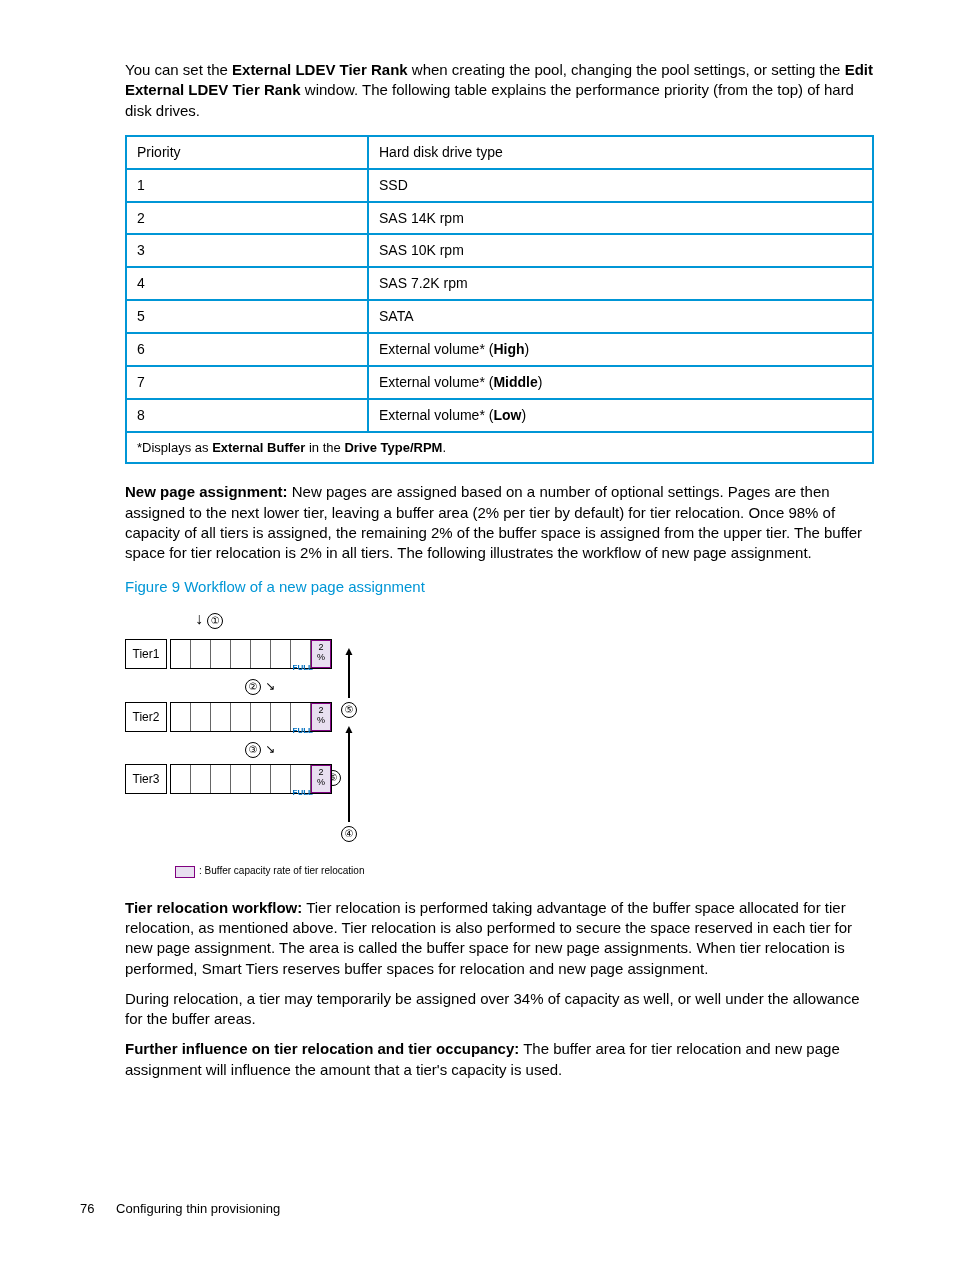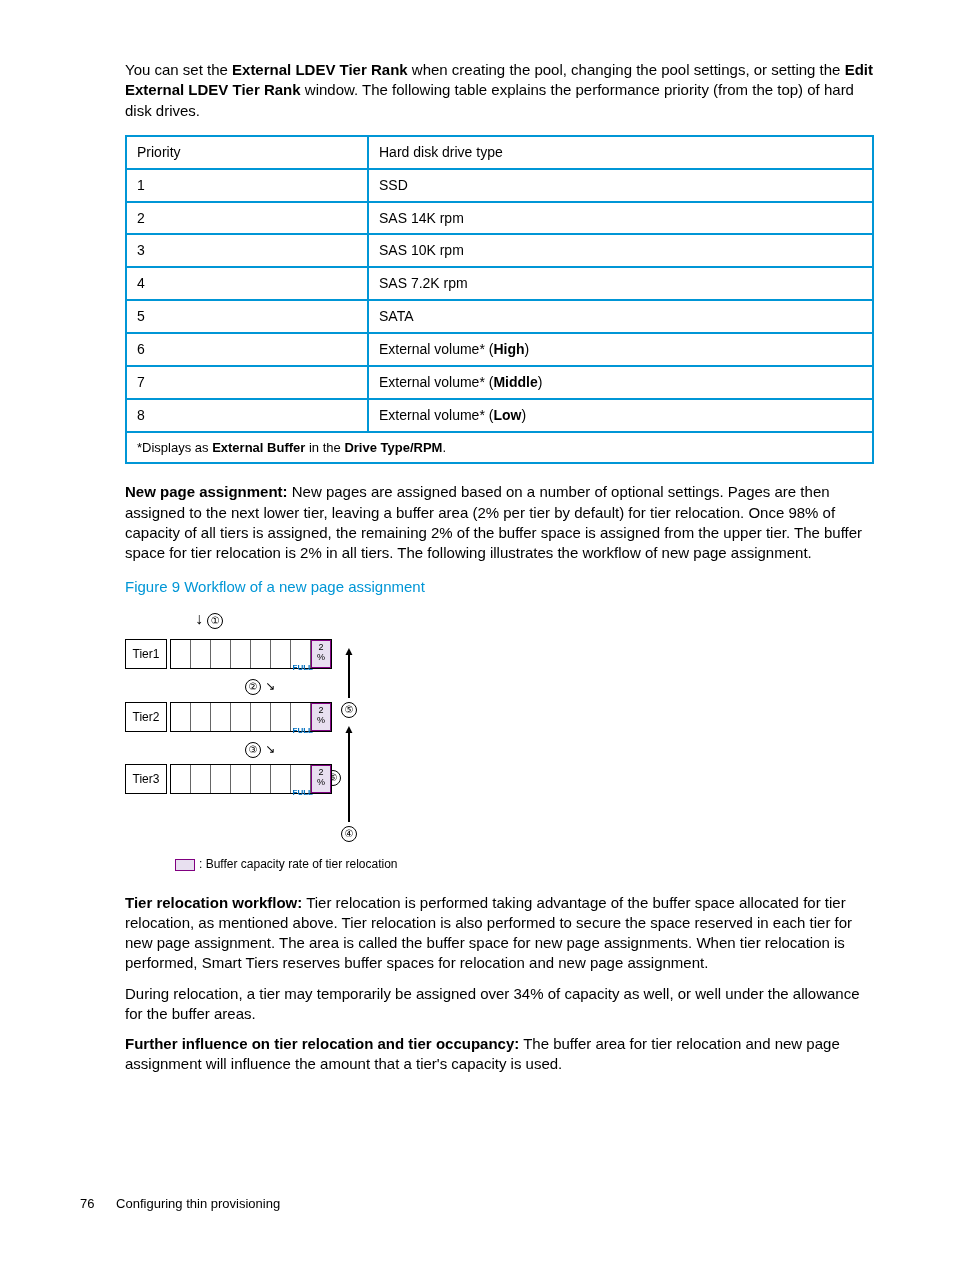--- a/index.html
+++ b/index.html
@@ -76,21 +76,21 @@
   .full {
     position:absolute;
     right:18px;
     bottom:-6px;
     font-size:8px;
     font-weight:bold;
     color:#0070c0;
     margin-top:48px;
   }
   .circled { display:inline-block; border:1px solid #000; border-radius:50%; width:14px; height:14px; line-height:14px; text-align:center; font-size:10px; }
-  .legend { font-size:12px; margin-left:50px; }
+  .legend { font-size:10px; margin-top:8px; margin-left:50px; }
   .legend .swatch { display:inline-block; width:18px; height:10px; border:1px solid #800080; background:#e8e0f0; vertical-align:middle; margin-right:4px;}
   .num { margin: -4px 0 -4px 120px; }
   .sidearrow { width:22px; text-align:center; }
   .sidearrow .vconn { border-right:2px solid #000; height:44px; width:10px;}
   .arrowhead { font-size:12px; line-height:0.5;}
 </style>
 </head>
 <body>
 
 <div class="content">

